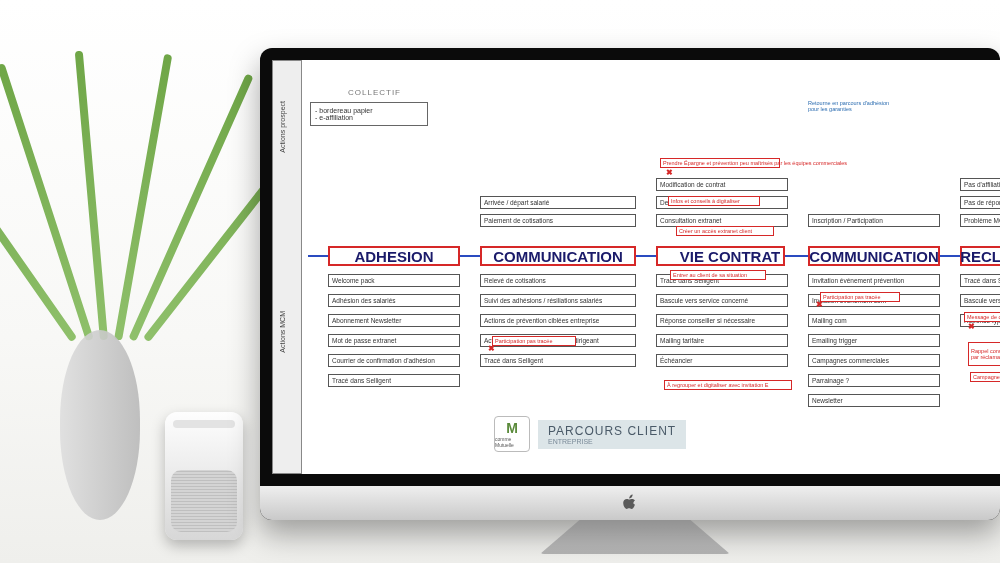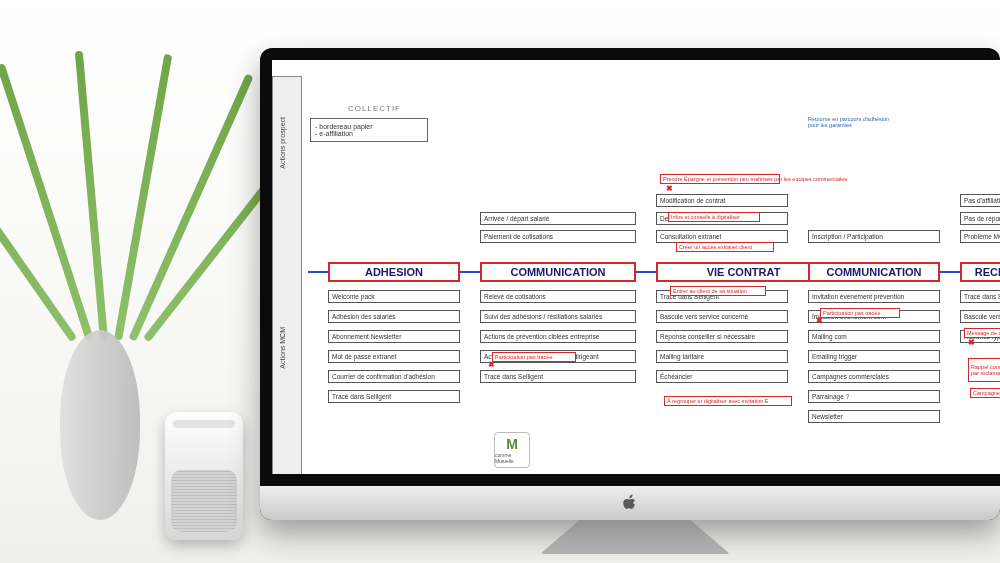--- a/index.html
+++ b/index.html
@@ -22,28 +22,28 @@
   .speaker::before{content:"";position:absolute;left:8px;top:8px;right:8px;height:8px;border-radius:4px;background:#e3e3e3;}
   .speaker-grill{position:absolute;left:6px;right:6px;top:58px;bottom:8px;border-radius:10px;background:repeating-linear-gradient(0deg,#bfbfbf 0,#bfbfbf 1px,#d4d4d4 1px,#d4d4d4 3px);}
   
   .monitor-wrap{position:absolute;left:260px;top:48px;width:740px;height:472px;}
   .screen{position:absolute;inset:0;border-radius:12px;background:#0b0b0b;box-shadow:0 14px 30px rgba(0,0,0,.35);}
   .bezel-inner{position:absolute;left:12px;right:0;top:12px;bottom:46px;background:#ffffff;overflow:hidden;}
   .chin{position:absolute;left:0;right:0;bottom:0;height:34px;border-radius:0 0 12px 12px;background:linear-gradient(180deg,#efefef,#c9c9c9);display:flex;align-items:center;justify-content:center;}
   .apple{width:16px;height:18px;fill:#5a5a5a;}
   .stand{position:absolute;left:540px;top:518px;width:190px;height:36px;background:linear-gradient(180deg,#d0d0d0,#b4b4b4);clip-path:polygon(22% 0,78% 0,100% 100%,0 100%);border-radius:4px;}
   
-  .diagram{position:absolute;left:0;top:16px;width:728px;height:414px;background:#fff;font-size:7px;color:#333;}
+  .diagram{position:absolute;left:0;top:0;width:728px;height:414px;background:#fff;font-size:7px;color:#333;}
   .sidebar{position:absolute;left:0;top:0;width:30px;height:100%;border:1px solid #888;background:#eee;}
   .side-lbl{position:absolute;left:6px;writing-mode:vertical-rl;transform:rotate(180deg);font-size:7px;color:#444;}
   .content{position:absolute;left:36px;top:0;right:0;bottom:0;}
   .collectif-box{position:absolute;left:2px;top:42px;width:118px;padding:4px;border:1px solid #666;font-size:7px;}
   .collectif-title{position:absolute;left:40px;top:28px;font-size:8px;color:#777;letter-spacing:1px;}
   
-  .stage{position:absolute;top:186px;height:20px;border:2px solid #d62828;background:#fff;display:flex;align-items:center;justify-content:center;font-size:11px;font-weight:bold;color:#1a1a6a;}
+  .stage{position:absolute;top:186px;height:20px;border:2px solid #d62828;background:#fff;display:flex;align-items:center;justify-content:center;font-size:15px;font-weight:bold;color:#1a1a6a;}
   .cell{position:absolute;height:13px;border:1px solid #555;background:#fff;padding:0 3px;display:flex;align-items:center;white-space:nowrap;font-size:6.5px;}
   .red-sm{border:1px solid #d62828;color:#d62828;font-size:5.5px;padding:0 2px;height:10px;}
   .redx{position:absolute;color:#d62828;font-size:8px;font-weight:bold;}
   .note-blue{position:absolute;font-size:5.5px;color:#2b6cb0;line-height:1.1;}
   
   .title-block{position:absolute;left:186px;top:356px;display:flex;align-items:center;gap:8px;}
   .logo{width:36px;height:36px;border:1px solid #bbb;border-radius:4px;display:flex;flex-direction:column;align-items:center;justify-content:center;font-size:5px;color:#555;}
   .logo-m{font-size:14px;font-weight:bold;color:#5a8a3a;}
   .title-text{background:#dce5e8;padding:4px 10px;}
   .title-main{font-size:12px;color:#4a5a68;letter-spacing:1px;}
@@ -103,21 +103,21 @@
                 <div class="cell" style="left: 20px; width: 132px; top: 294px;">Courrier de confirmation d'adhésion</div>
                 <div class="cell" style="left: 20px; width: 132px; top: 314px;">Tracé dans Selligent</div>
                 <div class="stage" style="left: 172px; width: 156px;">COMMUNICATION</div>
                 <div class="cell" style="left: 172px; width: 156px; top: 136px;">Arrivée / départ salarié</div>
                 <div class="cell" style="left: 172px; width: 156px; top: 154px;">Paiement de cotisations</div>
                 <div class="cell" style="left: 172px; width: 156px; top: 214px;">Relevé de cotisations</div>
                 <div class="cell" style="left: 172px; width: 156px; top: 234px;">Suivi des adhésions / résiliations salariés</div>
                 <div class="cell" style="left: 172px; width: 156px; top: 254px;">Actions de prévention ciblées entreprise</div>
                 <div class="cell" style="left: 172px; width: 156px; top: 274px;">Actions d'information salariés / dirigeant</div>
                 <div class="cell" style="left: 172px; width: 156px; top: 294px;">Tracé dans Selligent</div>
-                <div class="stage" style="left: 348px; width: 156px; padding-left: 19px;">VIE CONTRAT</div>
+                <div class="stage" style="left: 348px; width: 129px; padding-left: 19px;">VIE CONTRAT</div>
                 <div class="cell" style="left: 348px; width: 132px; top: 118px;">Modification de contrat</div>
                 <div class="cell" style="left: 348px; width: 132px; top: 136px;">Demande information / conseil</div>
                 <div class="cell" style="left: 348px; width: 132px; top: 154px;">Consultation extranet</div>
                 <div class="cell" style="left: 348px; width: 132px; top: 214px;">Tracé dans Selligent</div>
                 <div class="cell" style="left: 348px; width: 132px; top: 234px;">Bascule vers service concerné</div>
                 <div class="cell" style="left: 348px; width: 132px; top: 254px;">Réponse conseiller si nécessaire</div>
                 <div class="cell" style="left: 348px; width: 132px; top: 274px;">Mailing tarifaire</div>
                 <div class="cell" style="left: 348px; width: 132px; top: 294px;">Échéancier</div>
                 <div class="stage" style="left: 500px; width: 132px;">COMMUNICATION</div>
                 <div class="cell" style="left: 500px; width: 132px; top: 154px;">Inscription / Participation</div>
@@ -152,20 +152,24 @@
             <div class="cell red-sm" style="position:absolute;left:660px;top:282px;width:96px;height:24px;line-height:1.1;white-space:normal">Rappel conseiller p ?
 N° de dossier par réclamation
 Enrichir Selligent</div>
             <div class="cell red-sm" style="position:absolute;left:662px;top:312px;width:100px">Campagne de resatisfaction client</div>
 
             <div class="title-block">
               <div class="logo">
                 <span class="logo-m">M</span>
                 <span>comme Mutuelle</span>
               </div>
+              <div class="title-text">
+                <div class="title-main">PARCOURS CLIENT</div>
+                <div class="title-sub">ENTREPRISE</div>
+              </div>
             </div>
           </div>
         </div>
 
       </div>
       <div class="chin">
         <svg class="apple" viewBox="0 0 16 18">
           <path d="M11.3 9.4c0-2 1.6-2.9 1.7-3-0.9-1.3-2.3-1.5-2.8-1.5-1.2-.1-2.3.7-2.9.7s-1.5-.7-2.5-.7C3 5 1.2 6.2 1.2 8.8c0 1.5.5 3 .5 3 .6 1 1.6 3.2 3 3.1.9 0 1.3-.6 2.4-.6s1.4.6 2.4.6c1.4 0 2.3-2 2.9-3 .3-.5.5-1 .6-1.3-1.6-.6-1.7-1.9-1.7-2.2zM9.7 3.3C10.3 2.6 10.7 1.6 10.6.6 9.7.6 8.7 1.2 8.1 1.9 7.6 2.5 7.1 3.5 7.2 4.4 8.2 4.5 9.1 3.9 9.7 3.3z"></path>
         </svg>
       </div>

